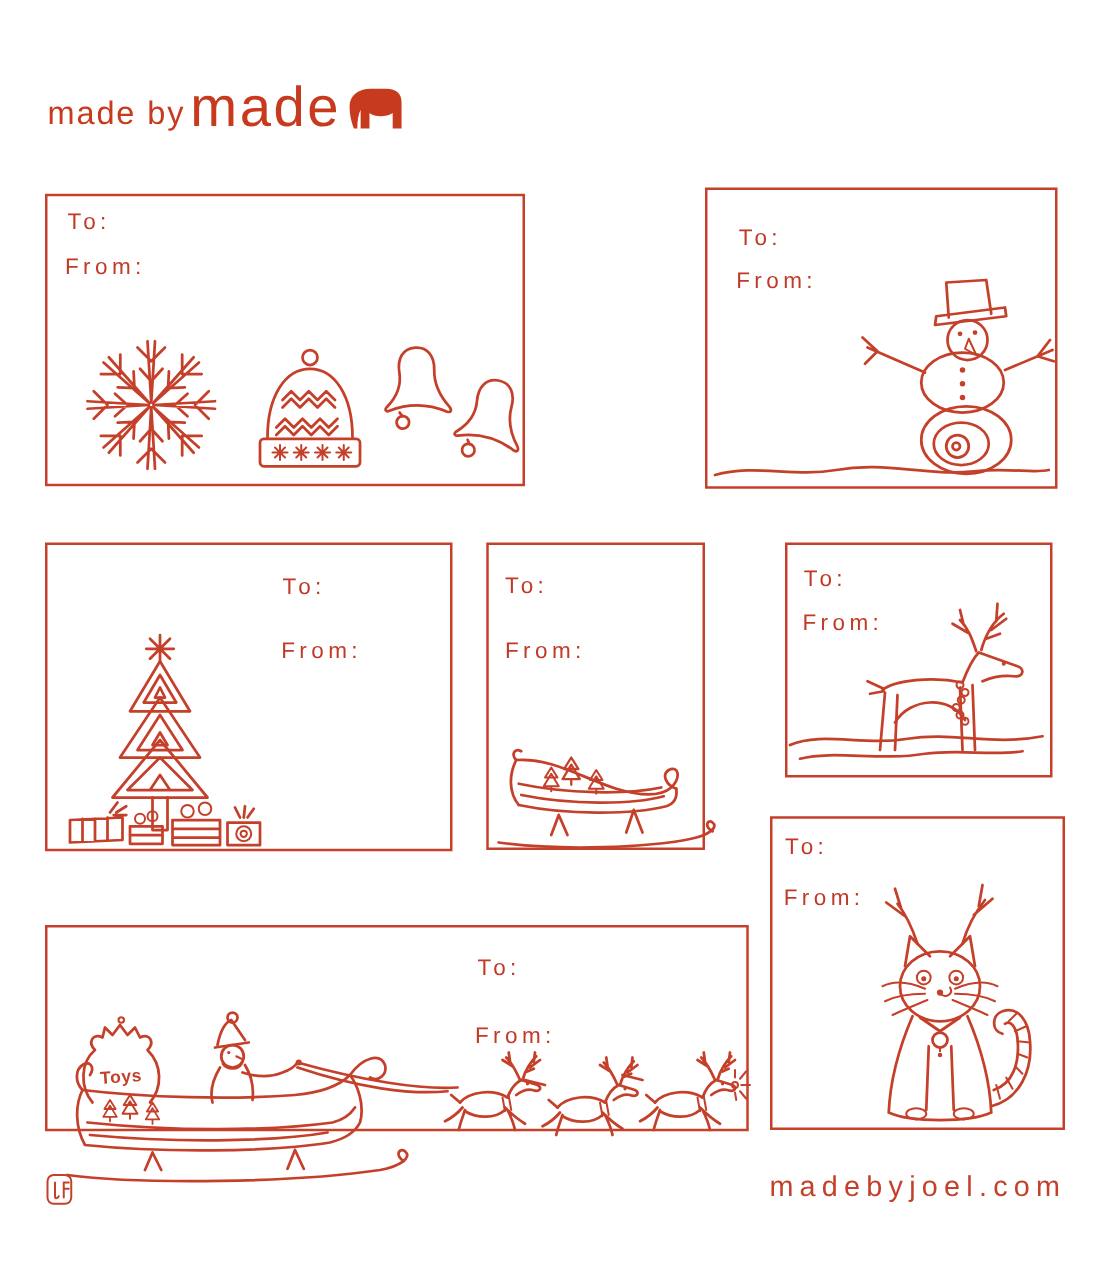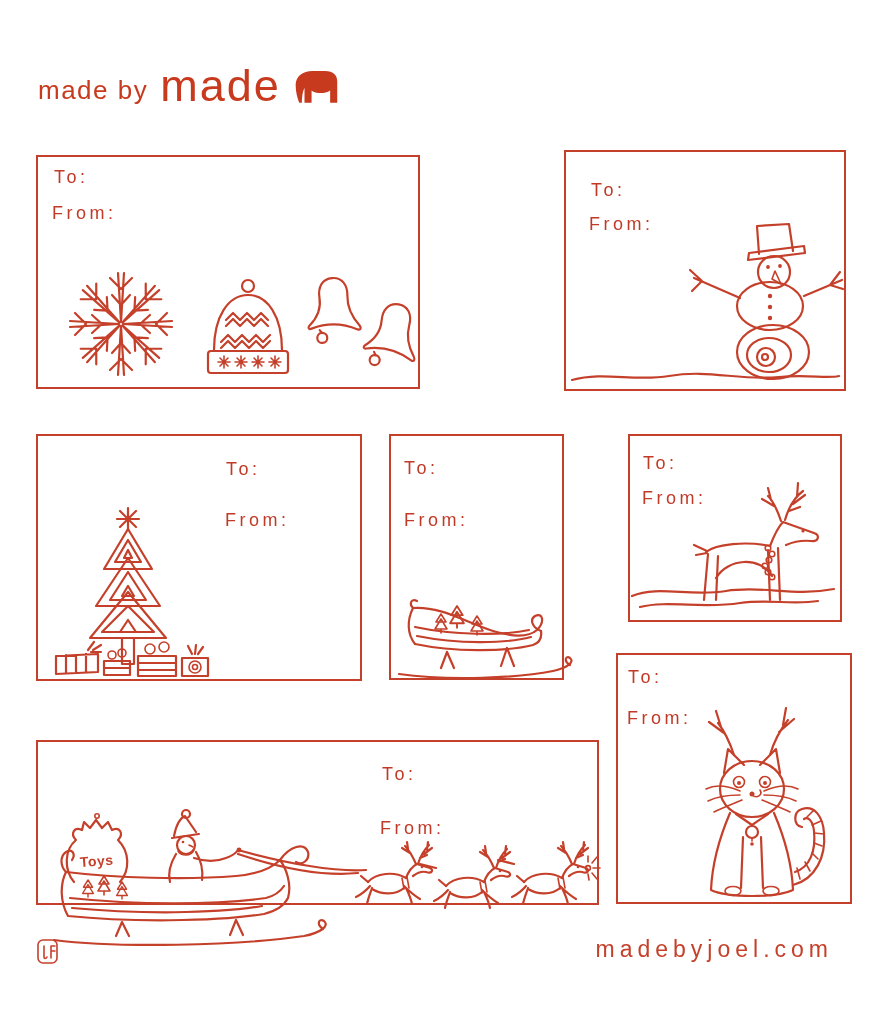--- a/index.html
+++ b/index.html
@@ -4,24 +4,24 @@
 <style>
   html,body{margin:0;padding:0;}
   body{width:885px;height:1024px;position:relative;background:#ffffff;
        font-family:"Liberation Sans",sans-serif;overflow:hidden;}
   .tag{position:absolute;border:2px solid #c5402a;box-sizing:border-box;background:#fff;}
   .lbl{position:absolute;color:#c13a27;font-size:18px;letter-spacing:3.5px;white-space:nowrap;}
   svg.draw{position:absolute;overflow:visible;pointer-events:none;}
   .s{fill:none;stroke:#c5402a;stroke-width:2.2;stroke-linecap:round;stroke-linejoin:round;}
   .sw15{stroke-width:1.6;}
   .f{fill:#c5402a;stroke:none;}
-  .logo{position:absolute;left:38px;top:68px;display:flex;align-items:flex-end;gap:12px;color:#c83a1e;}
+  .logo{position:absolute;left:38px;top:68px;display:flex;align-items:flex-end;gap:4px;color:#c83a1e;}
   .logo .small{font-size:26px;line-height:1.05;letter-spacing:1.5px;}
   .logo .big{font-size:45px;line-height:0.80;letter-spacing:2px;}
-  .site{position:absolute;right:52px;top:936px;font-size:23px;letter-spacing:5px;color:#c5402a;text-decoration:none;}
+  .site{position:absolute;right:32px;top:936px;font-size:23px;letter-spacing:5px;color:#c5402a;text-decoration:none;}
   .seal{position:absolute;left:36px;top:938px;}
   .bagtxt{font-size:14px;font-weight:bold;letter-spacing:0.5px;fill:#c5402a;stroke:none;font-family:"Liberation Sans",sans-serif;}
 </style>
 </head>
 <body>
 
 <div class="logo">
   <span class="small">made by</span>
   <span class="big">made</span>
   <svg width="46" height="36" viewBox="0 0 52 40">

